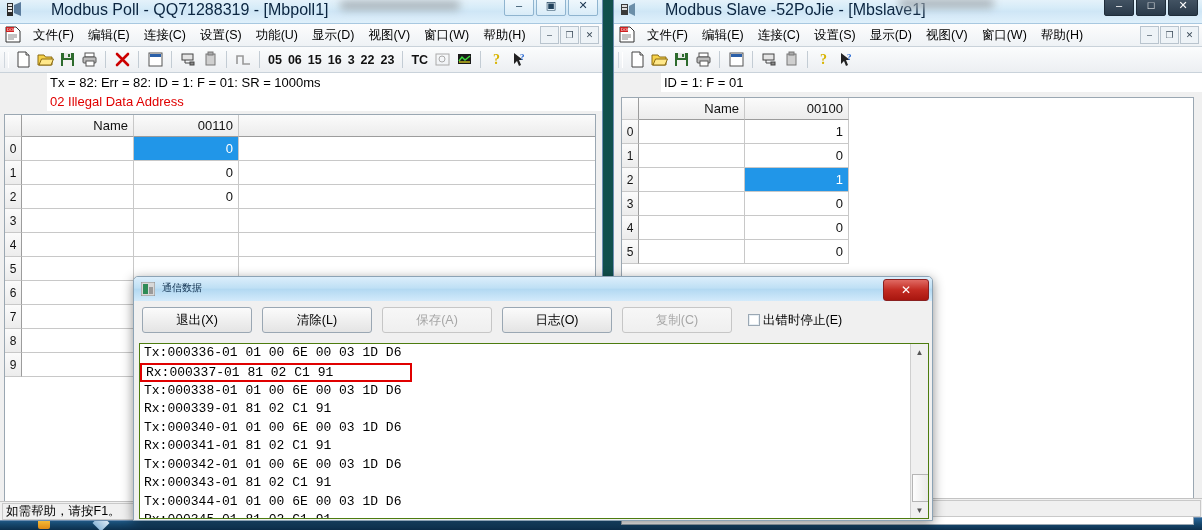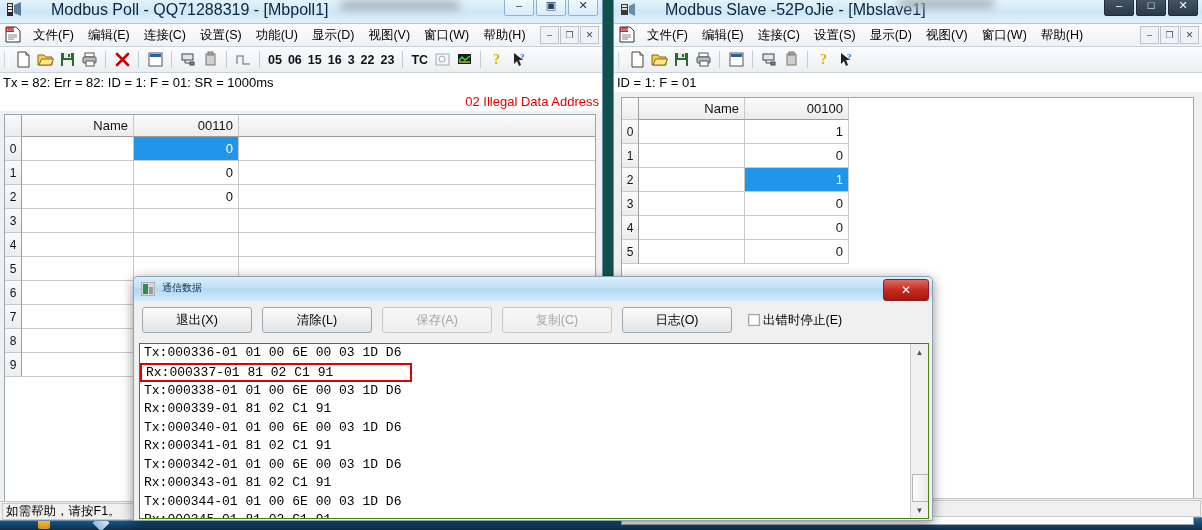--- a/index.html
+++ b/index.html
@@ -55,22 +55,22 @@
     background:linear-gradient(180deg,#fbfcfd,#eceff2);
     border-bottom:1px solid #c9d2da;display:flex;align-items:center;padding-left:4px;}
   .tgrip{width:3px;height:16px;border-left:1px solid #cfd6dd;border-right:1px solid #fff;margin-right:3px;}
   .tsep{width:1px;height:17px;background:#c3ccd4;margin:0 5px;}
   .tbtn{width:22px;height:21px;display:flex;align-items:center;justify-content:center;}
   .numbtn{font-size:12.5px;font-weight:bold;color:#111;padding:0 3px;
      font-family:"Liberation Sans",sans-serif;}
 
   
   .statline{background:#fff;font-size:13px;color:#000;padding:1px 3px;
-     font-family:"Liberation Sans",sans-serif;line-height:17px;}
-  .errline{color:#e00000;text-align:right;}
+     font-family:"Liberation Sans",sans-serif;line-height:17px;margin-left:47px;}
+  .errline{color:#e00000;}
 
   
   .grid{background:#fff;border:1px solid #9aa7b2;box-sizing:border-box;}
   .grow{display:flex;height:24px;}
   .gcell{border-right:1px solid #c8c8c8;border-bottom:1px solid #c8c8c8;
      box-sizing:border-box;display:flex;align-items:center;font-size:13px;
      font-family:"Liberation Sans",sans-serif;}
   .ghead{background:linear-gradient(180deg,#fbfbfb,#ececec);
      border-bottom:1px solid #9c9c9c;justify-content:flex-end;padding-right:5px;color:#111;}
   .gidx{width:17px;background:linear-gradient(180deg,#fbfbfb,#ececec);
@@ -517,22 +517,22 @@
       <rect x="8" y="5" width="4" height="7" fill="#9a9a9a"></rect>
     </svg>
     <div class="dt">通信数据</div>
     <div id="dlgclose">✕</div>
   </div>
 
   <div id="dlgbtnbar">
     <div class="dbtn">退出(X)</div>
     <div class="dbtn">清除(L)</div>
     <div class="dbtn disabled">保存(A)</div>
+    <div class="dbtn">日志(O)</div>
     <div class="dbtn disabled">复制(C)</div>
-    <div class="dbtn">日志(O)</div>
     <div class="dcheck" style="margin-left:6px;">
       <span class="cbox"></span>
       <span>出错时停止(E)</span>
     </div>
 
   </div>
 
   <div id="dlglog">
     <div class="logline">Tx:000336-01 01 00 6E 00 03 1D D6</div>
     <div class="logline hl">Rx:000337-01 81 02 C1 91</div>

